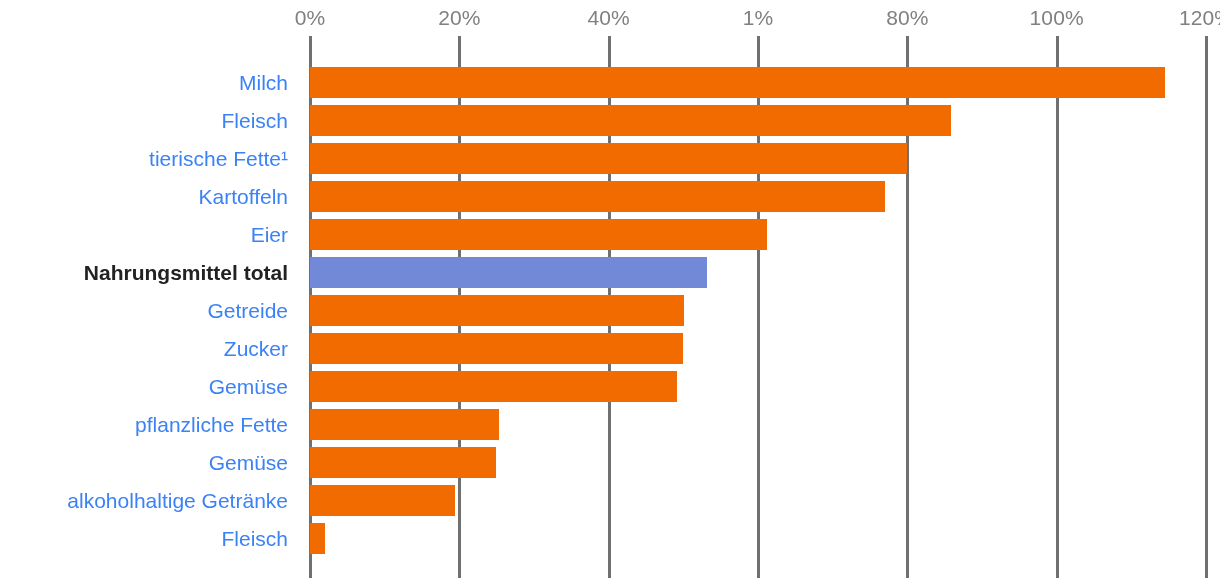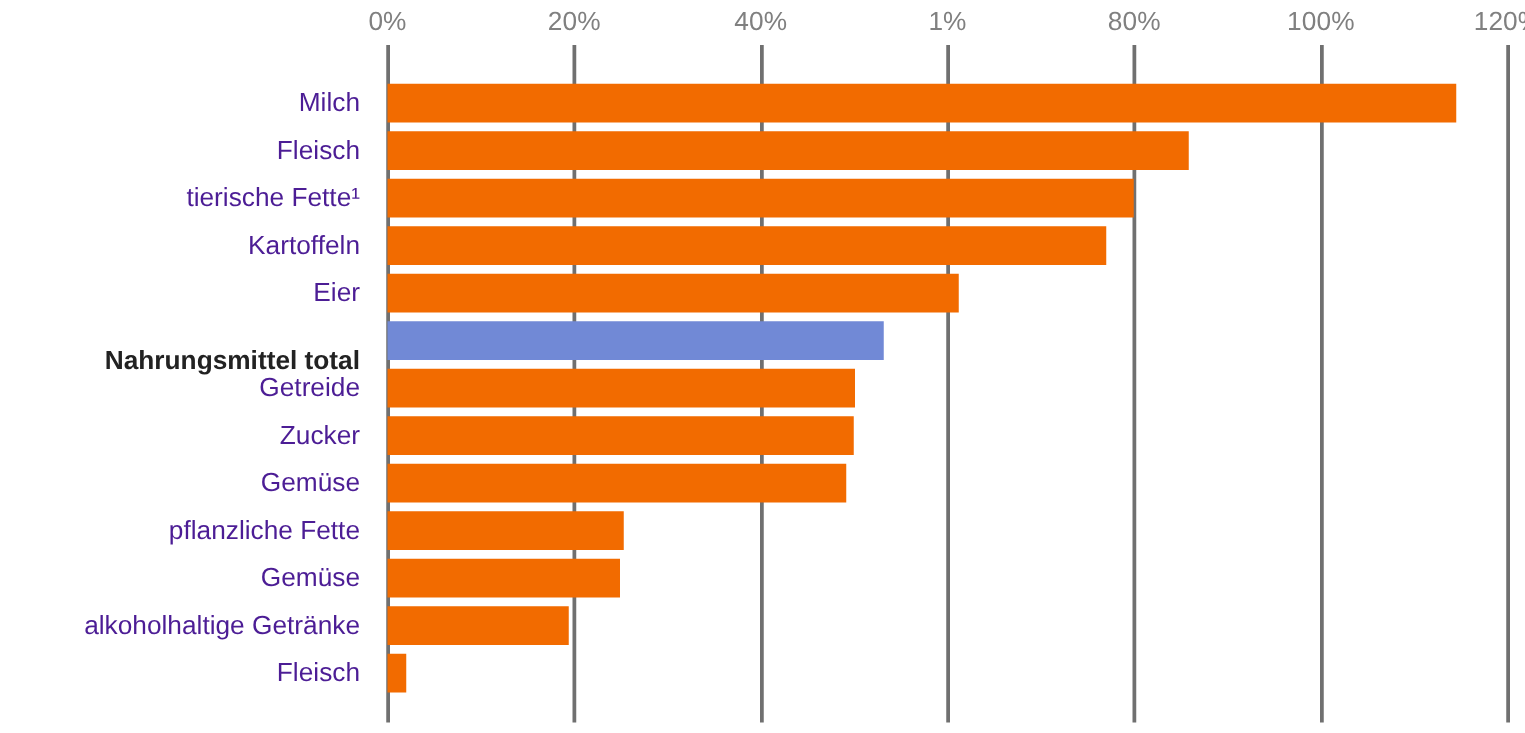--- a/index.html
+++ b/index.html
@@ -71,28 +71,27 @@
     width: 1220px;
     height: 31px;
   }
   .cat-label {
     position: absolute;
     right: 932px;   
     top: 0;
     height: 31px;
     line-height: 31px;
     font-size: 21px;
-    color: #4c1d95;
+    color: #3b82f6;
     white-space: nowrap;
     text-align: right;
   }
   .cat-label.highlight {
     font-weight: bold;
     color: #222222;
-    margin-top: 16px;
   }
   .bar {
     position: absolute;
     left: 310px;
     top: 0;
     height: 31px;
   }
   .bar.series-default { background: #F26B00; }
   .bar.series-total   { background: #7189D6; }
 </style>

